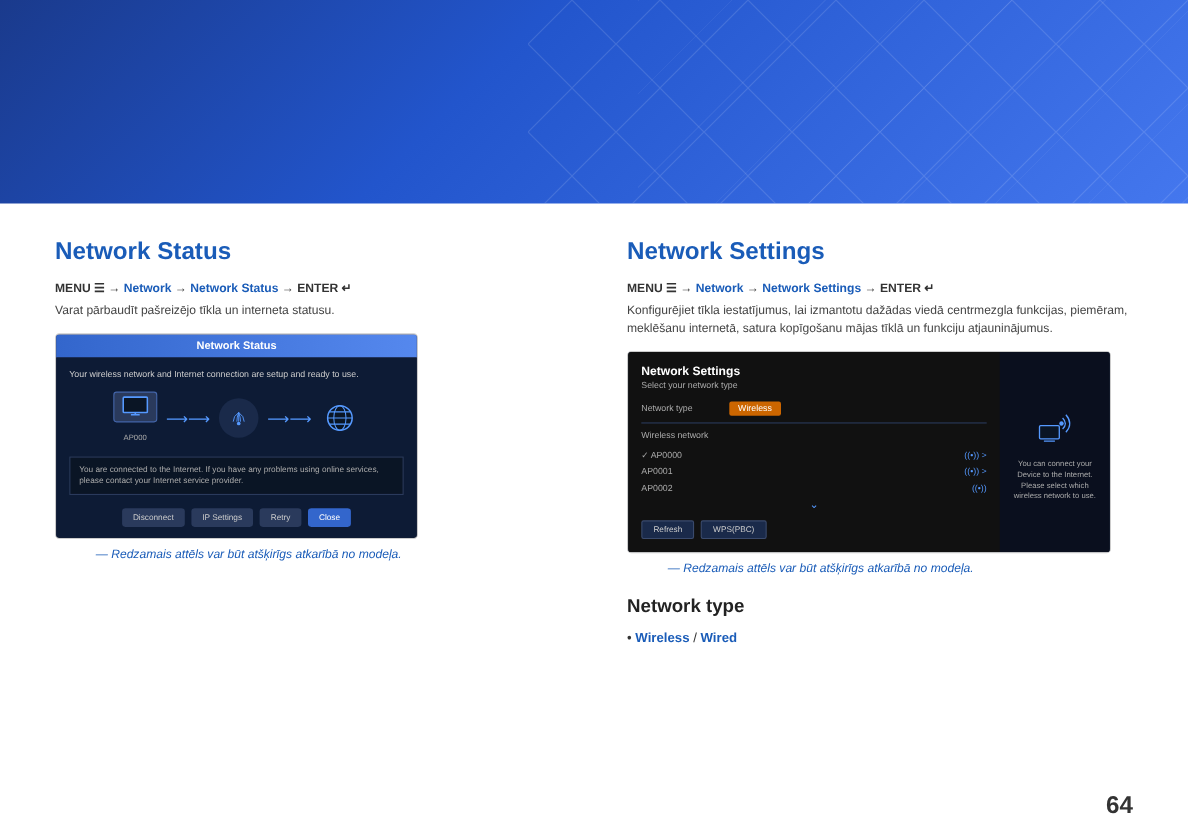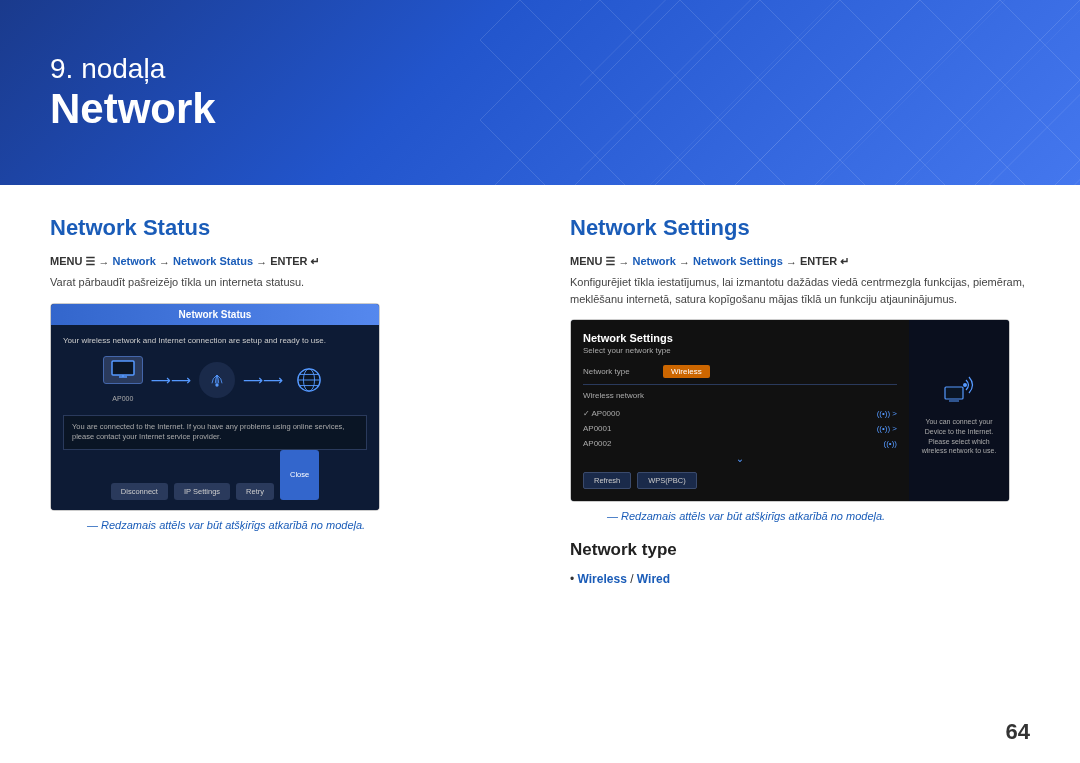--- a/index.html
+++ b/index.html
@@ -205,41 +205,40 @@
       justify-content: center;
     }
 
     .ns-bottom-msg {
       background: #0a1525;
       border: 1px solid #2a3a5c;
       padding: 6px 8px;
       color: #aaa;
       font-size: 7.5px;
       line-height: 1.4;
-      margin-bottom: 0;
+      margin-bottom: 12px;
     }
 
     .ns-buttons {
       display: flex;
       gap: 6px;
       justify-content: center;
     }
 
     .ns-btn {
       padding: 4px 10px;
       font-size: 7.5px;
       border: none;
       border-radius: 3px;
       cursor: pointer;
     }
 
     .ns-btn-dark {
       background: #2a3a5c;
       color: #ccc;
-      margin-top: 33px;
     }
 
     .ns-btn-blue {
       background: #3366cc;
       color: #fff;
     }
 
     
     .nset-screen {
       background: #0d1b35;
@@ -420,24 +419,20 @@
 <div class="header-banner">
   <div class="diamond-pattern">
     <svg viewBox="0 0 600 185" xmlns="http://www.w3.org/2000/svg">
       <defs>
         <pattern id="diamonds" x="0" y="0" width="80" height="80" patternUnits="userSpaceOnUse">
           <polygon points="40,0 80,40 40,80 0,40" fill="none" stroke="rgba(255,255,255,0.12)" stroke-width="1"></polygon>
         </pattern>
       </defs>
       <rect width="600" height="185" fill="url(#diamonds)"></rect>
     </svg>
-  </div>
-  <div class="header-text">
-    <span class="header-chapter">9. nodaļa</span>
-    <span class="header-title">Network</span>
   </div>
 </div>
 
 <div class="main-content">
 
   <div class="left-column">
     <h2 class="section-heading">Network Status</h2>
 
     <p class="menu-path">
       <span>MENU </span>

